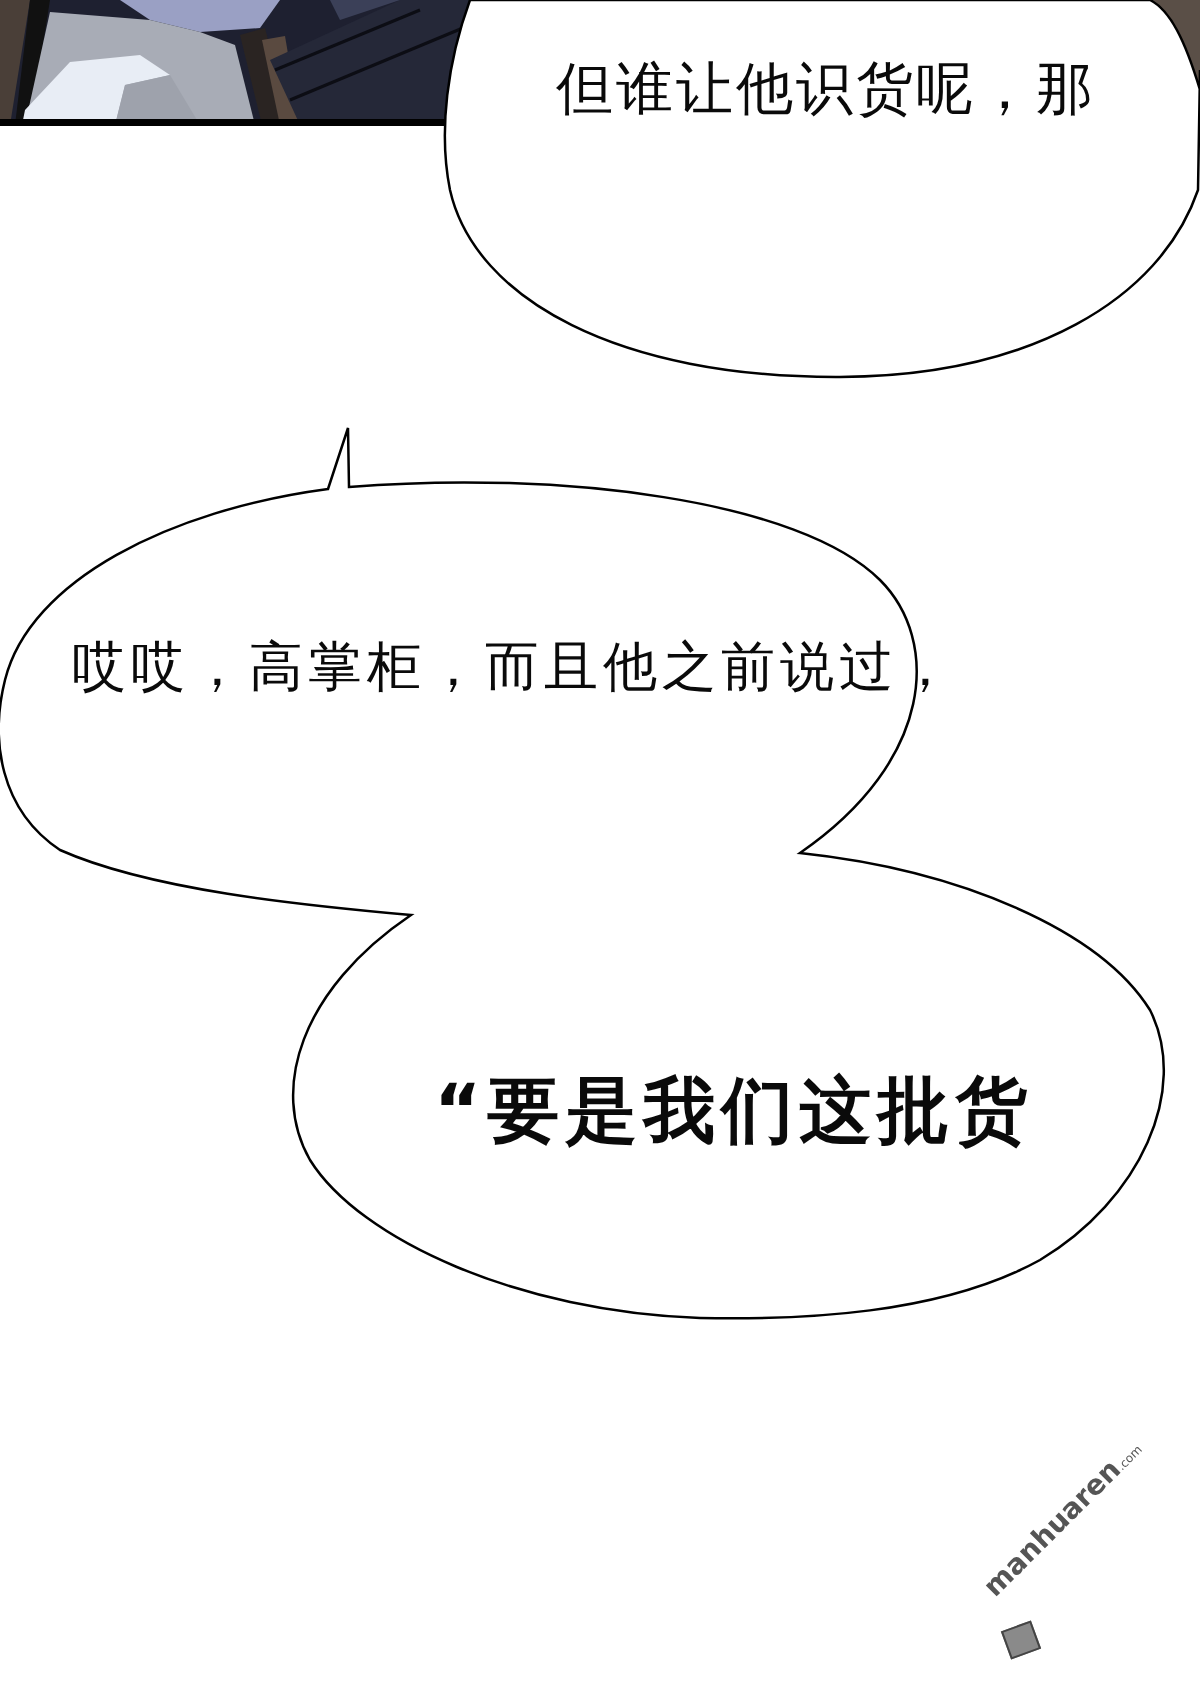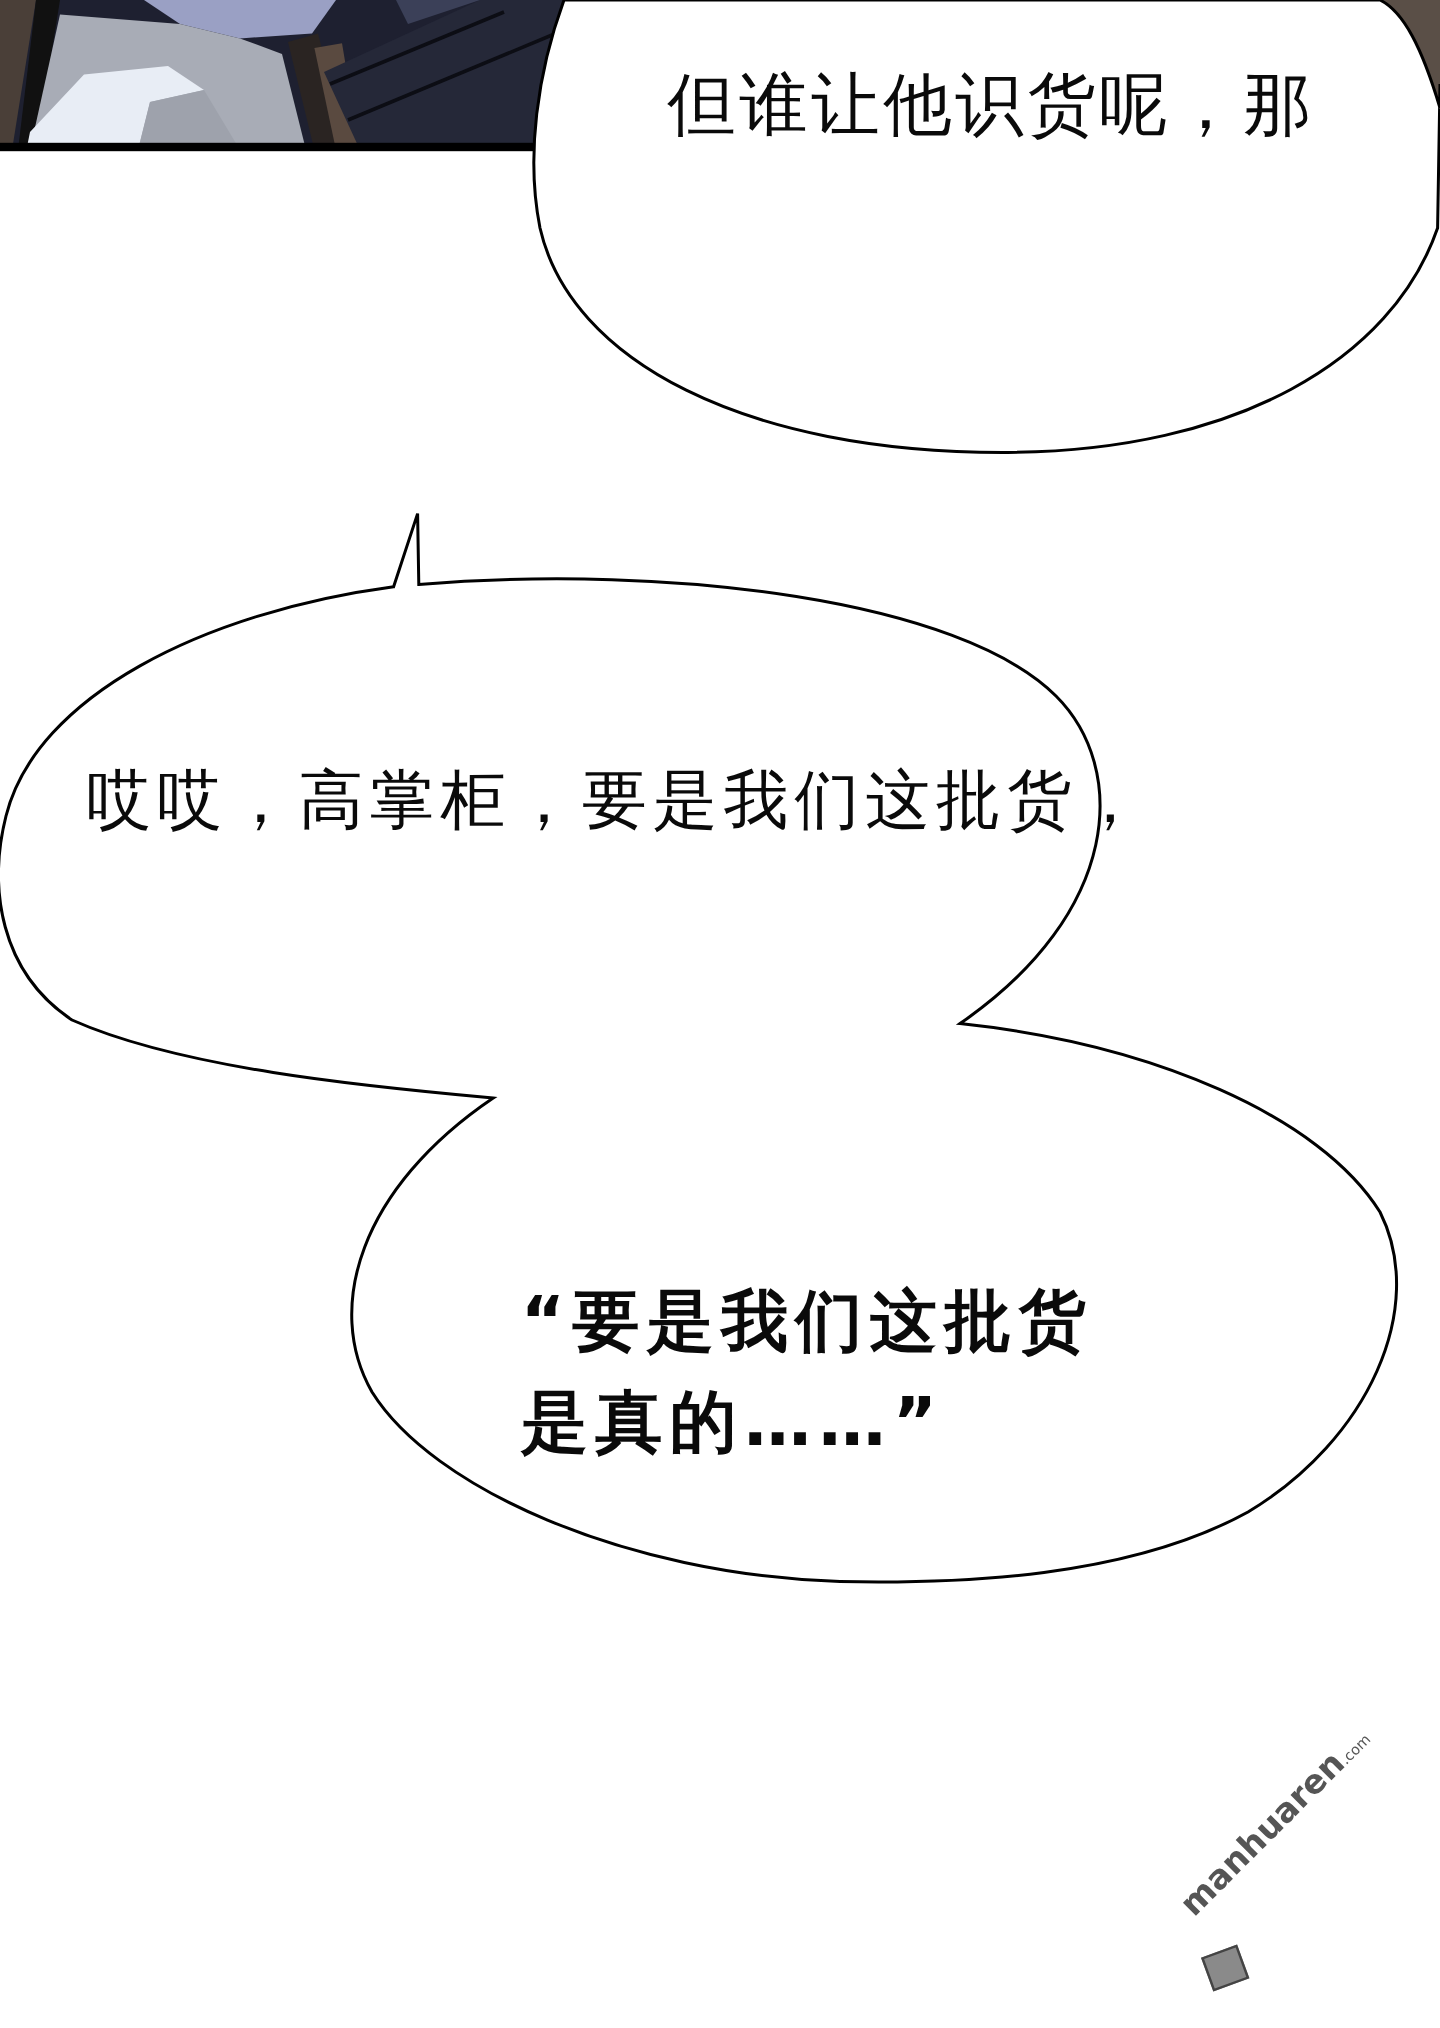--- a/index.html
+++ b/index.html
@@ -5,21 +5,21 @@
   html, body { margin: 0; padding: 0; background: #ffffff; }
   body { width: 1200px; height: 1690px; position: relative; overflow: hidden;
          font-family: "DejaVu Sans", "Liberation Sans", sans-serif; }
   .stage { position: absolute; left: 0; top: 0; width: 1200px; height: 1462px; }
   .art { position: absolute; left: 0; top: 0; width: 1200px; height: 1690px; }
   .text-line { position: absolute; color: #0a0a0a; white-space: nowrap;
                font-weight: 400; line-height: 1; letter-spacing: 0px; }
   .b1 { font-size: 57px; left: 556px; letter-spacing: 3px; }
   .b2 { font-size: 54px; left: 72px; letter-spacing: 5px; }
   .b3a { font-size: 50px; left: 434px; letter-spacing: 4px; }
-  .b3b { font-size: 56px; left: 434px; letter-spacing: 6px; font-weight: 700; }
+  .b3b { font-size: 72px; left: 434px; letter-spacing: 6px; font-weight: 700; }
   .watermark { position: absolute; left: 1000px; top: 1570px; transform-origin: left bottom;
                transform: rotate(-45deg); color: #555; font-weight: 700; font-size: 28px;
                font-family: "DejaVu Sans", sans-serif; white-space: nowrap; }
   .watermark .tld { font-size: 12px; font-weight: 400; }
   .wm-icon { position: absolute; left: 1005px; top: 1625px; width: 28px; height: 26px;
              background: #8a8a8a; border: 2px solid #444; transform: rotate(-20deg); }
 </style>
 </head>
 <body>
 
@@ -64,23 +64,22 @@
              C 940,1315 800,1320 700,1318
              C 520,1312 360,1240 310,1160
              C 270,1090 300,990 411,915
              C 300,905 150,890 60,850
              C 0,810 -10,740 5,680
              C 30,580 170,510 328,489 Z" fill="#ffffff" stroke="#000" stroke-width="2.5"></path>
   </svg>
 
   <div class="text-line b1" style="top:60px;">但谁让他识货呢，那</div>
 
-  <div class="text-line b2" style="top:640px;">哎哎，高掌柜，要是我们这批货，</div>
+  <div class="text-line b2" style="top:640px;">哎哎，高掌柜，而且他之前说过，</div>
 
   <div class="text-line b3b" style="top:1074px;"> “要是我们这批货</div>
-  <div class="text-line b3b" style="top:1158px;">是真的……”</div>
 
   <div class="wm-icon"></div>
   <div class="watermark">
     <span>manhuaren</span><span class="tld">.com</span>
   </div>
 
 </div>
 
 </body></html>

